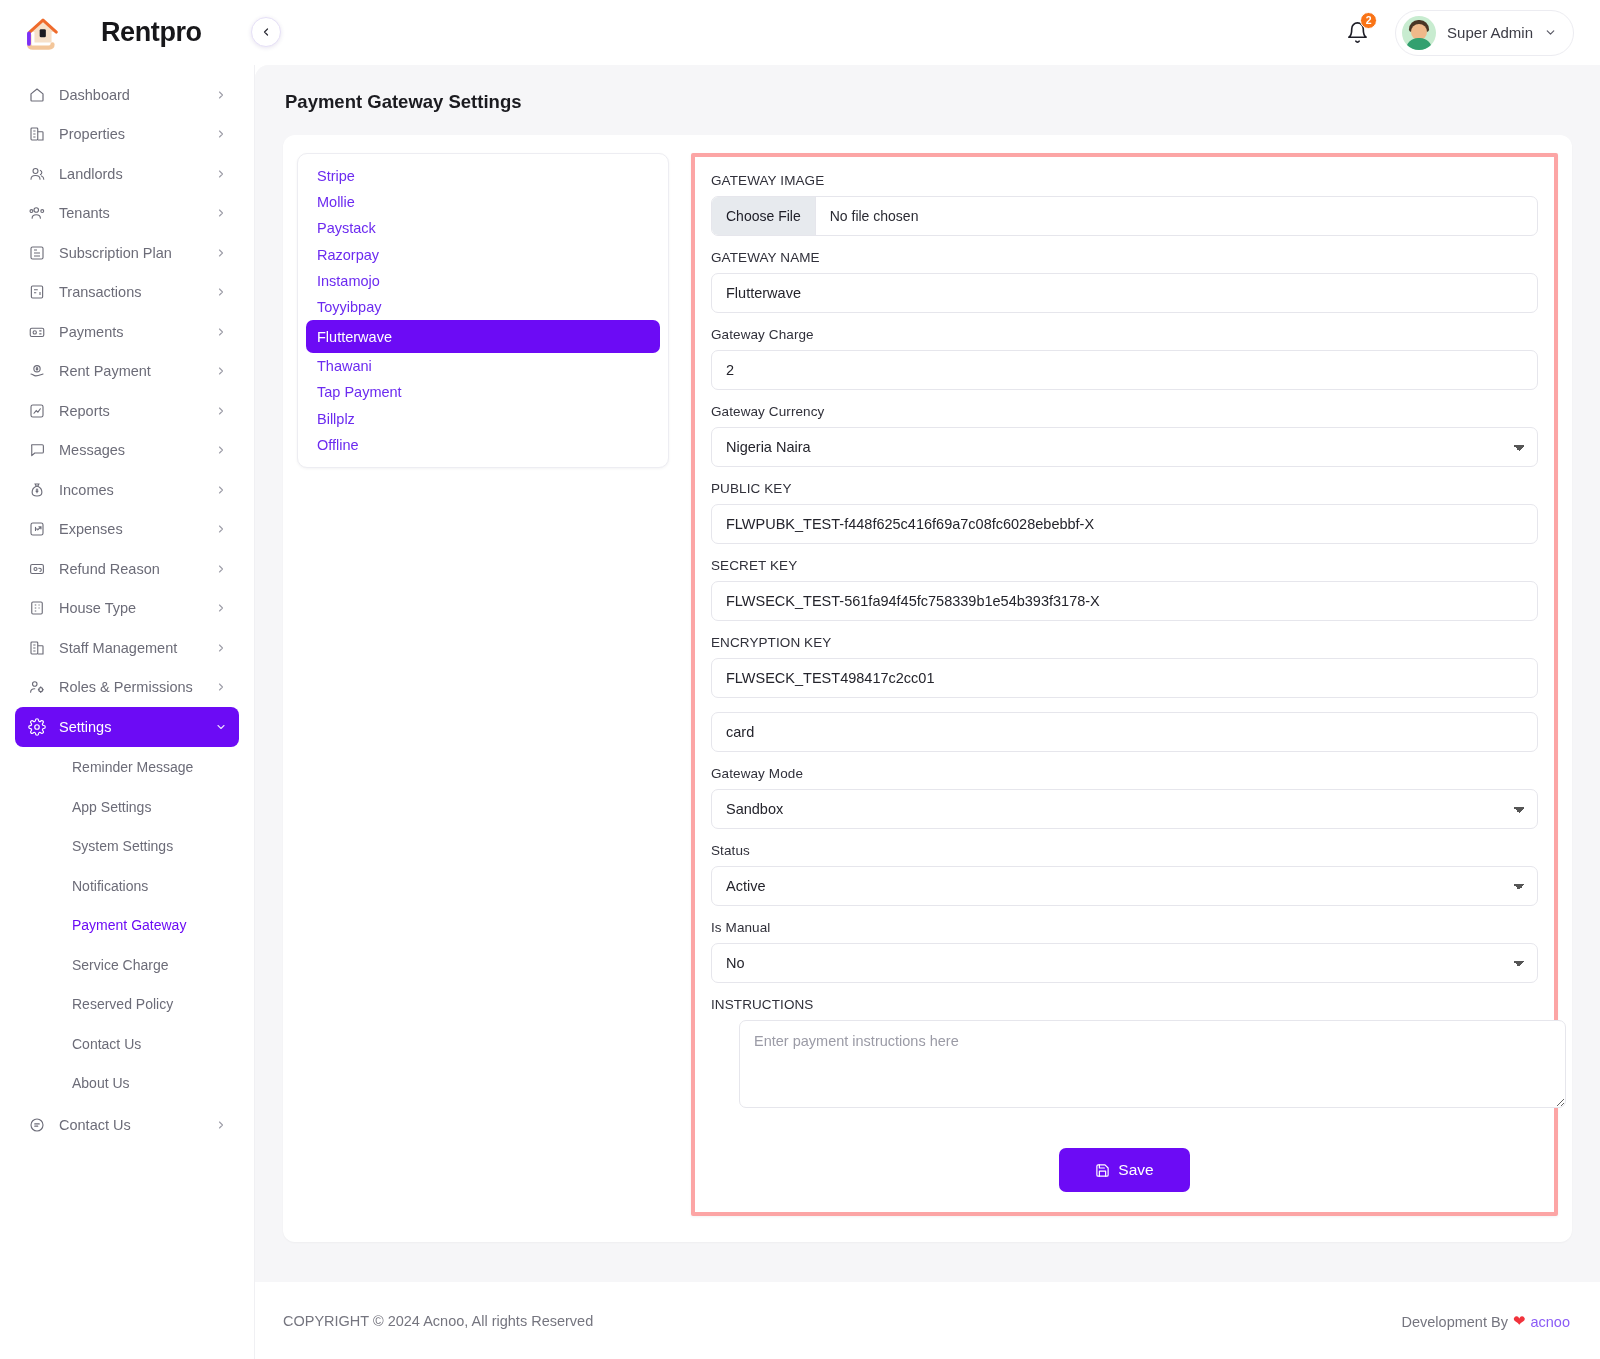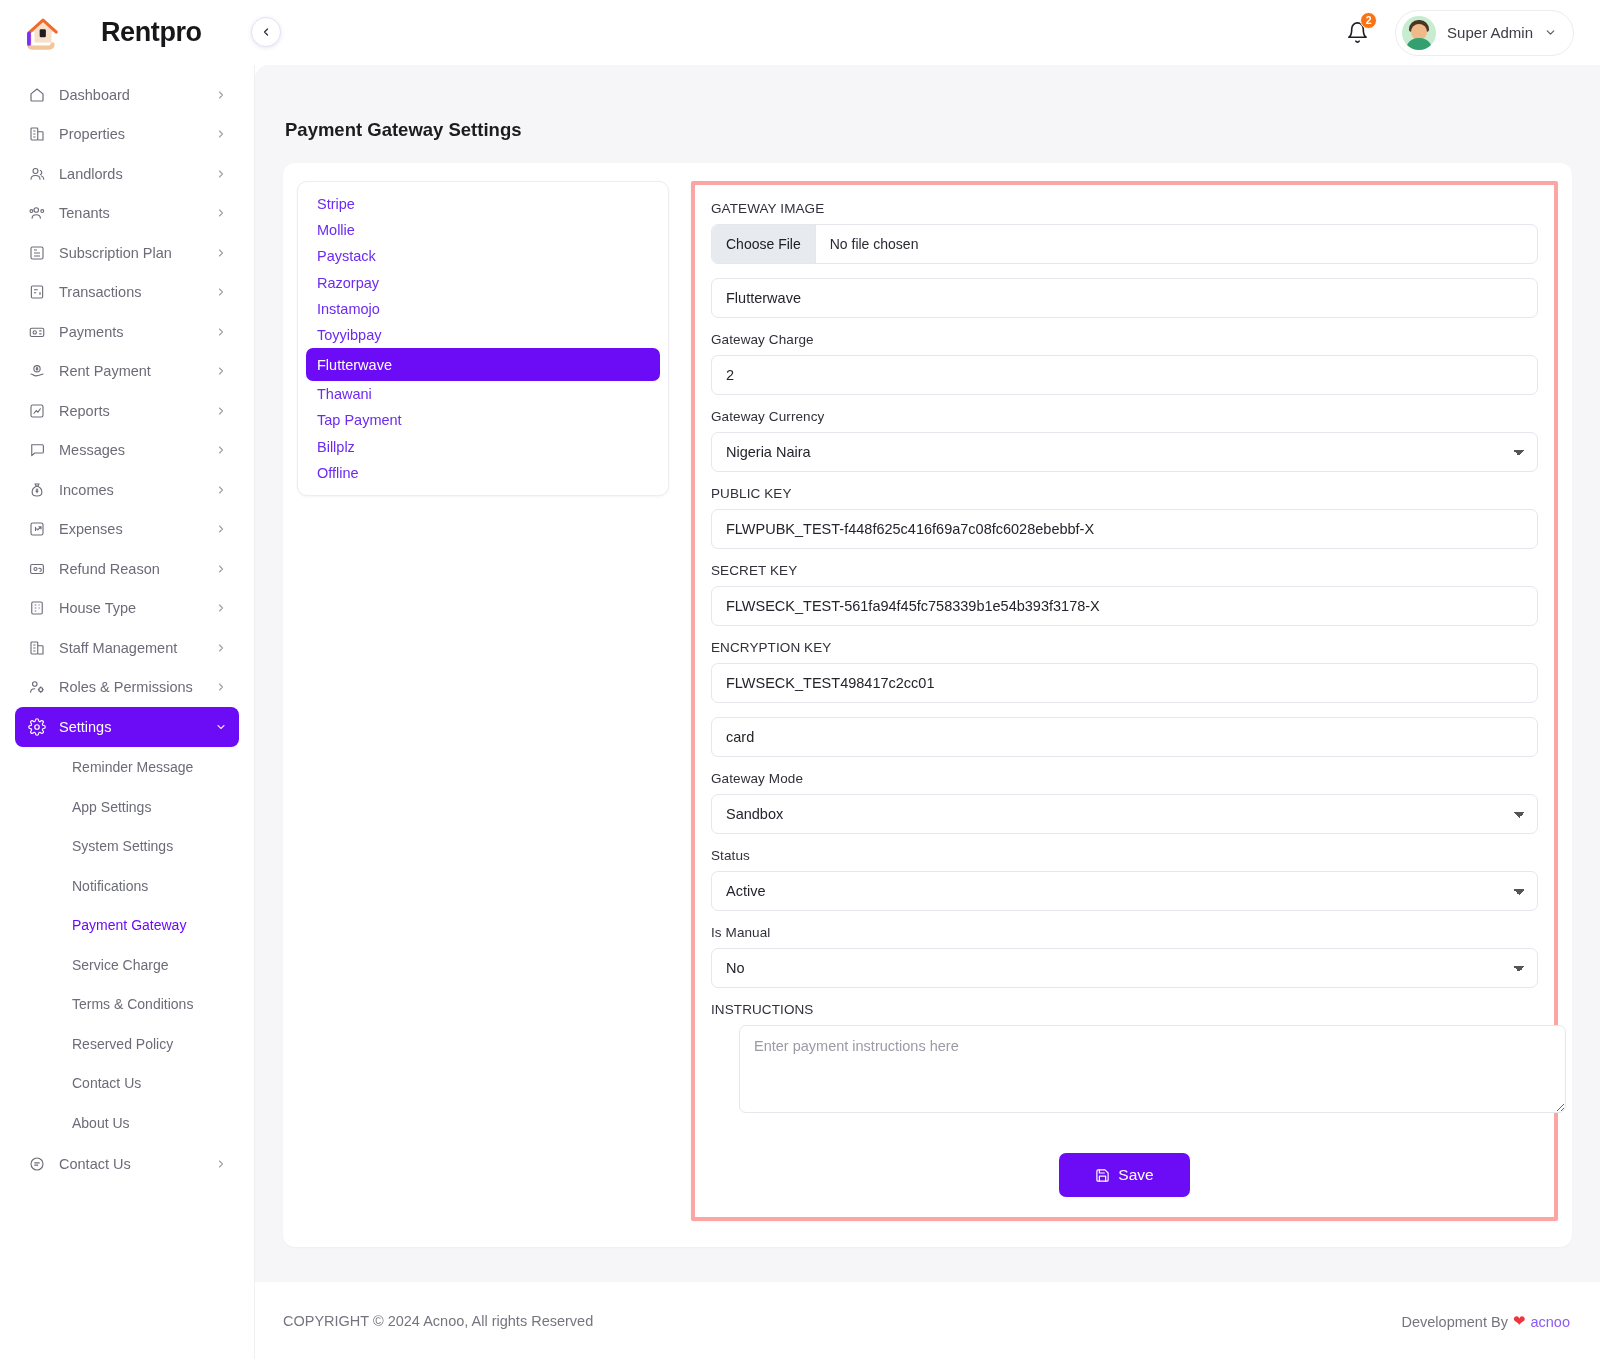--- a/index.html
+++ b/index.html
@@ -106,21 +106,21 @@
   .main {
     flex: 1 1 auto; min-width: 0;
     background: #f6f6f8;
     border-top-left-radius: 14px;
     display: flex; flex-direction: column;
     padding: 0;
   }
   .page-head {
     padding: 26px 30px 22px 30px;
   }
-  .page-title { font-size: 18.5px; font-weight: 700; color: #1b1b20; margin-top: 28px; }
+  .page-title { font-size: 18.5px; font-weight: 700; color: #1b1b20; }
   .content-card {
     margin: 0 28px 0 28px;
     background: #ffffff;
     border-radius: 12px;
     flex: 0 0 auto;
     padding: 18px 14px 26px 14px;
     display: flex; gap: 22px;
     box-shadow: 0 1px 2px rgba(20,20,40,0.035);
   }
 
@@ -490,21 +490,20 @@
           </svg>
       </div>
 
       <div class="subnav">
         <div class="sub-item">Reminder Message</div>
         <div class="sub-item">App Settings</div>
         <div class="sub-item">System Settings</div>
         <div class="sub-item">Notifications</div>
         <div class="sub-item active">Payment Gateway</div>
         <div class="sub-item">Service Charge</div>
-        <div class="sub-item">Terms &amp; Conditions</div>
         <div class="sub-item">Reserved Policy</div>
         <div class="sub-item">Contact Us</div>
         <div class="sub-item">About Us</div>
       </div>
 
       <div class="nav-item">
         <span class="ico">
           <svg viewBox="0 0 24 24" fill="none" stroke="#6c6c78" stroke-width="1.5" stroke-linecap="round">
               <circle cx="12" cy="12" r="8"></circle>
               <path d="M9 10.5h6M9 13.5h4"></path>
@@ -543,20 +542,21 @@
 
             <div class="fgroup">
               <label class="flabel">GATEWAY IMAGE</label>
               <div class="file-ctrl">
                 <div class="file-btn">Choose File</div>
                 <div class="file-name">No file chosen</div>
               </div>
             </div>
 
             <div class="fgroup">
+              <label class="flabel">GATEWAY NAME</label>
               <input class="ctrl" value="Flutterwave" style="">
             </div>
 
             <div class="fgroup">
               <label class="flabel">Gateway Charge</label>
               <input class="ctrl" value="2" style="">
             </div>
 
             <div class="fgroup">
               <label class="flabel">Gateway Currency</label>

